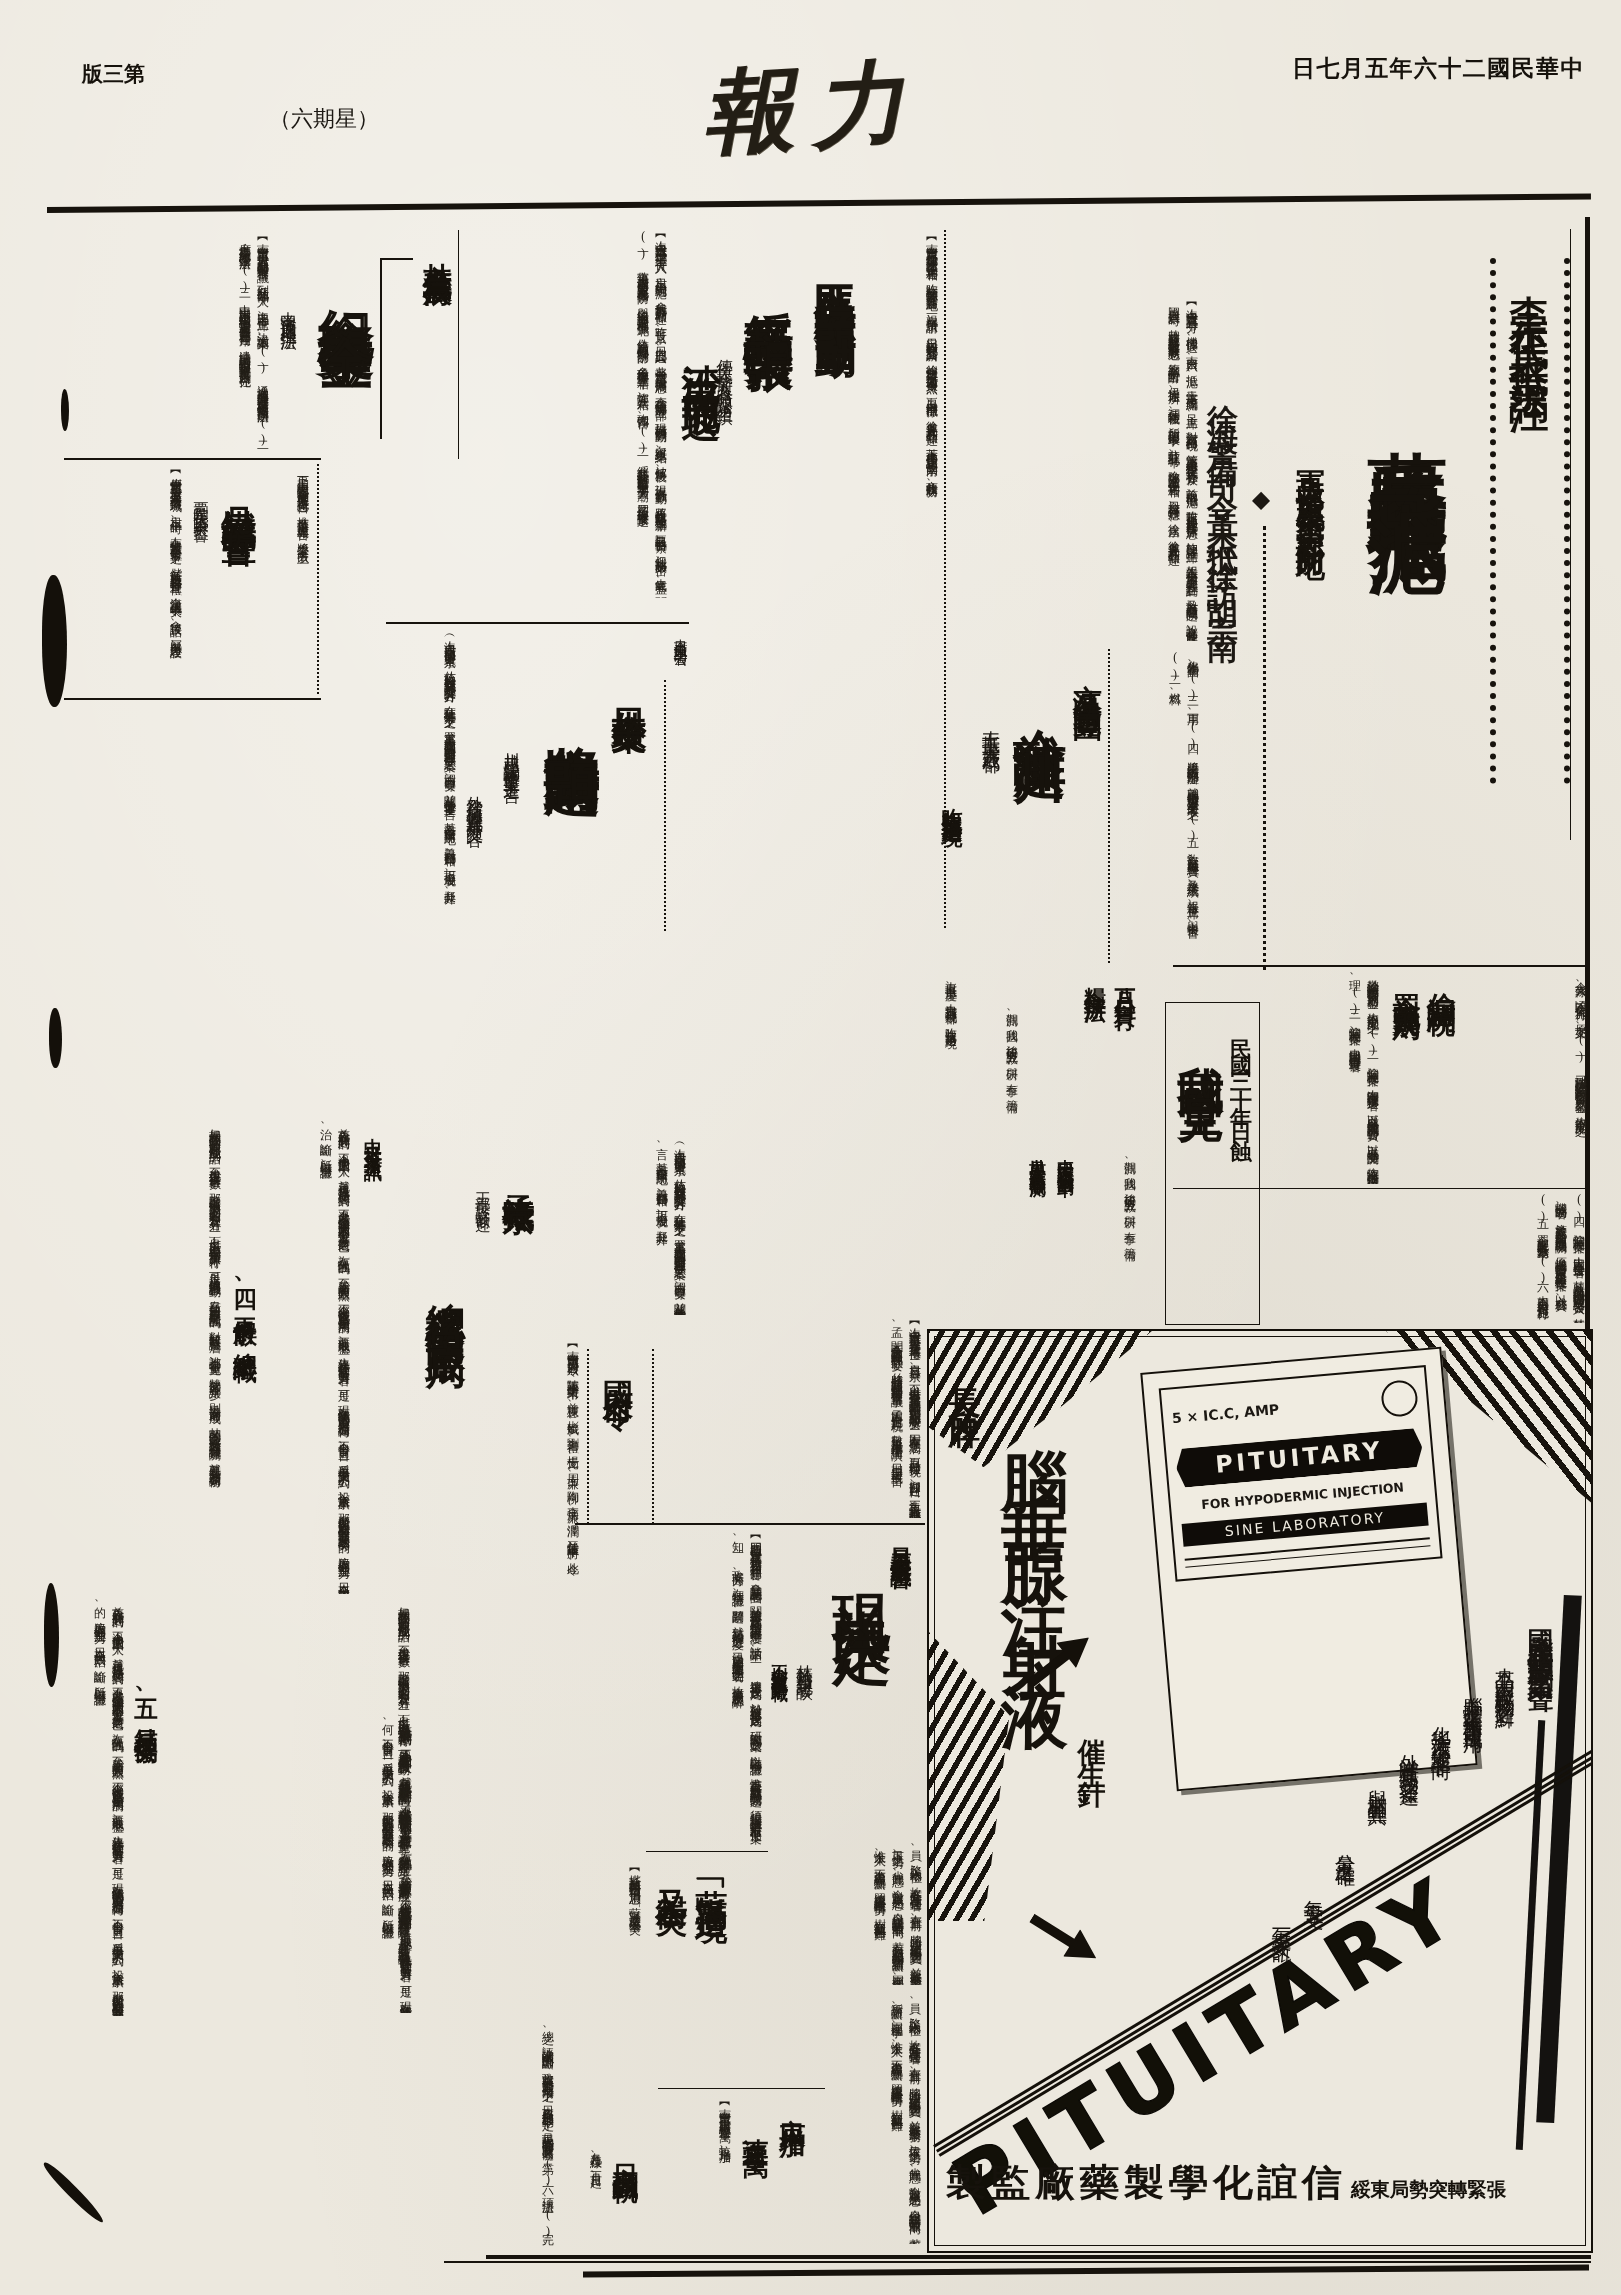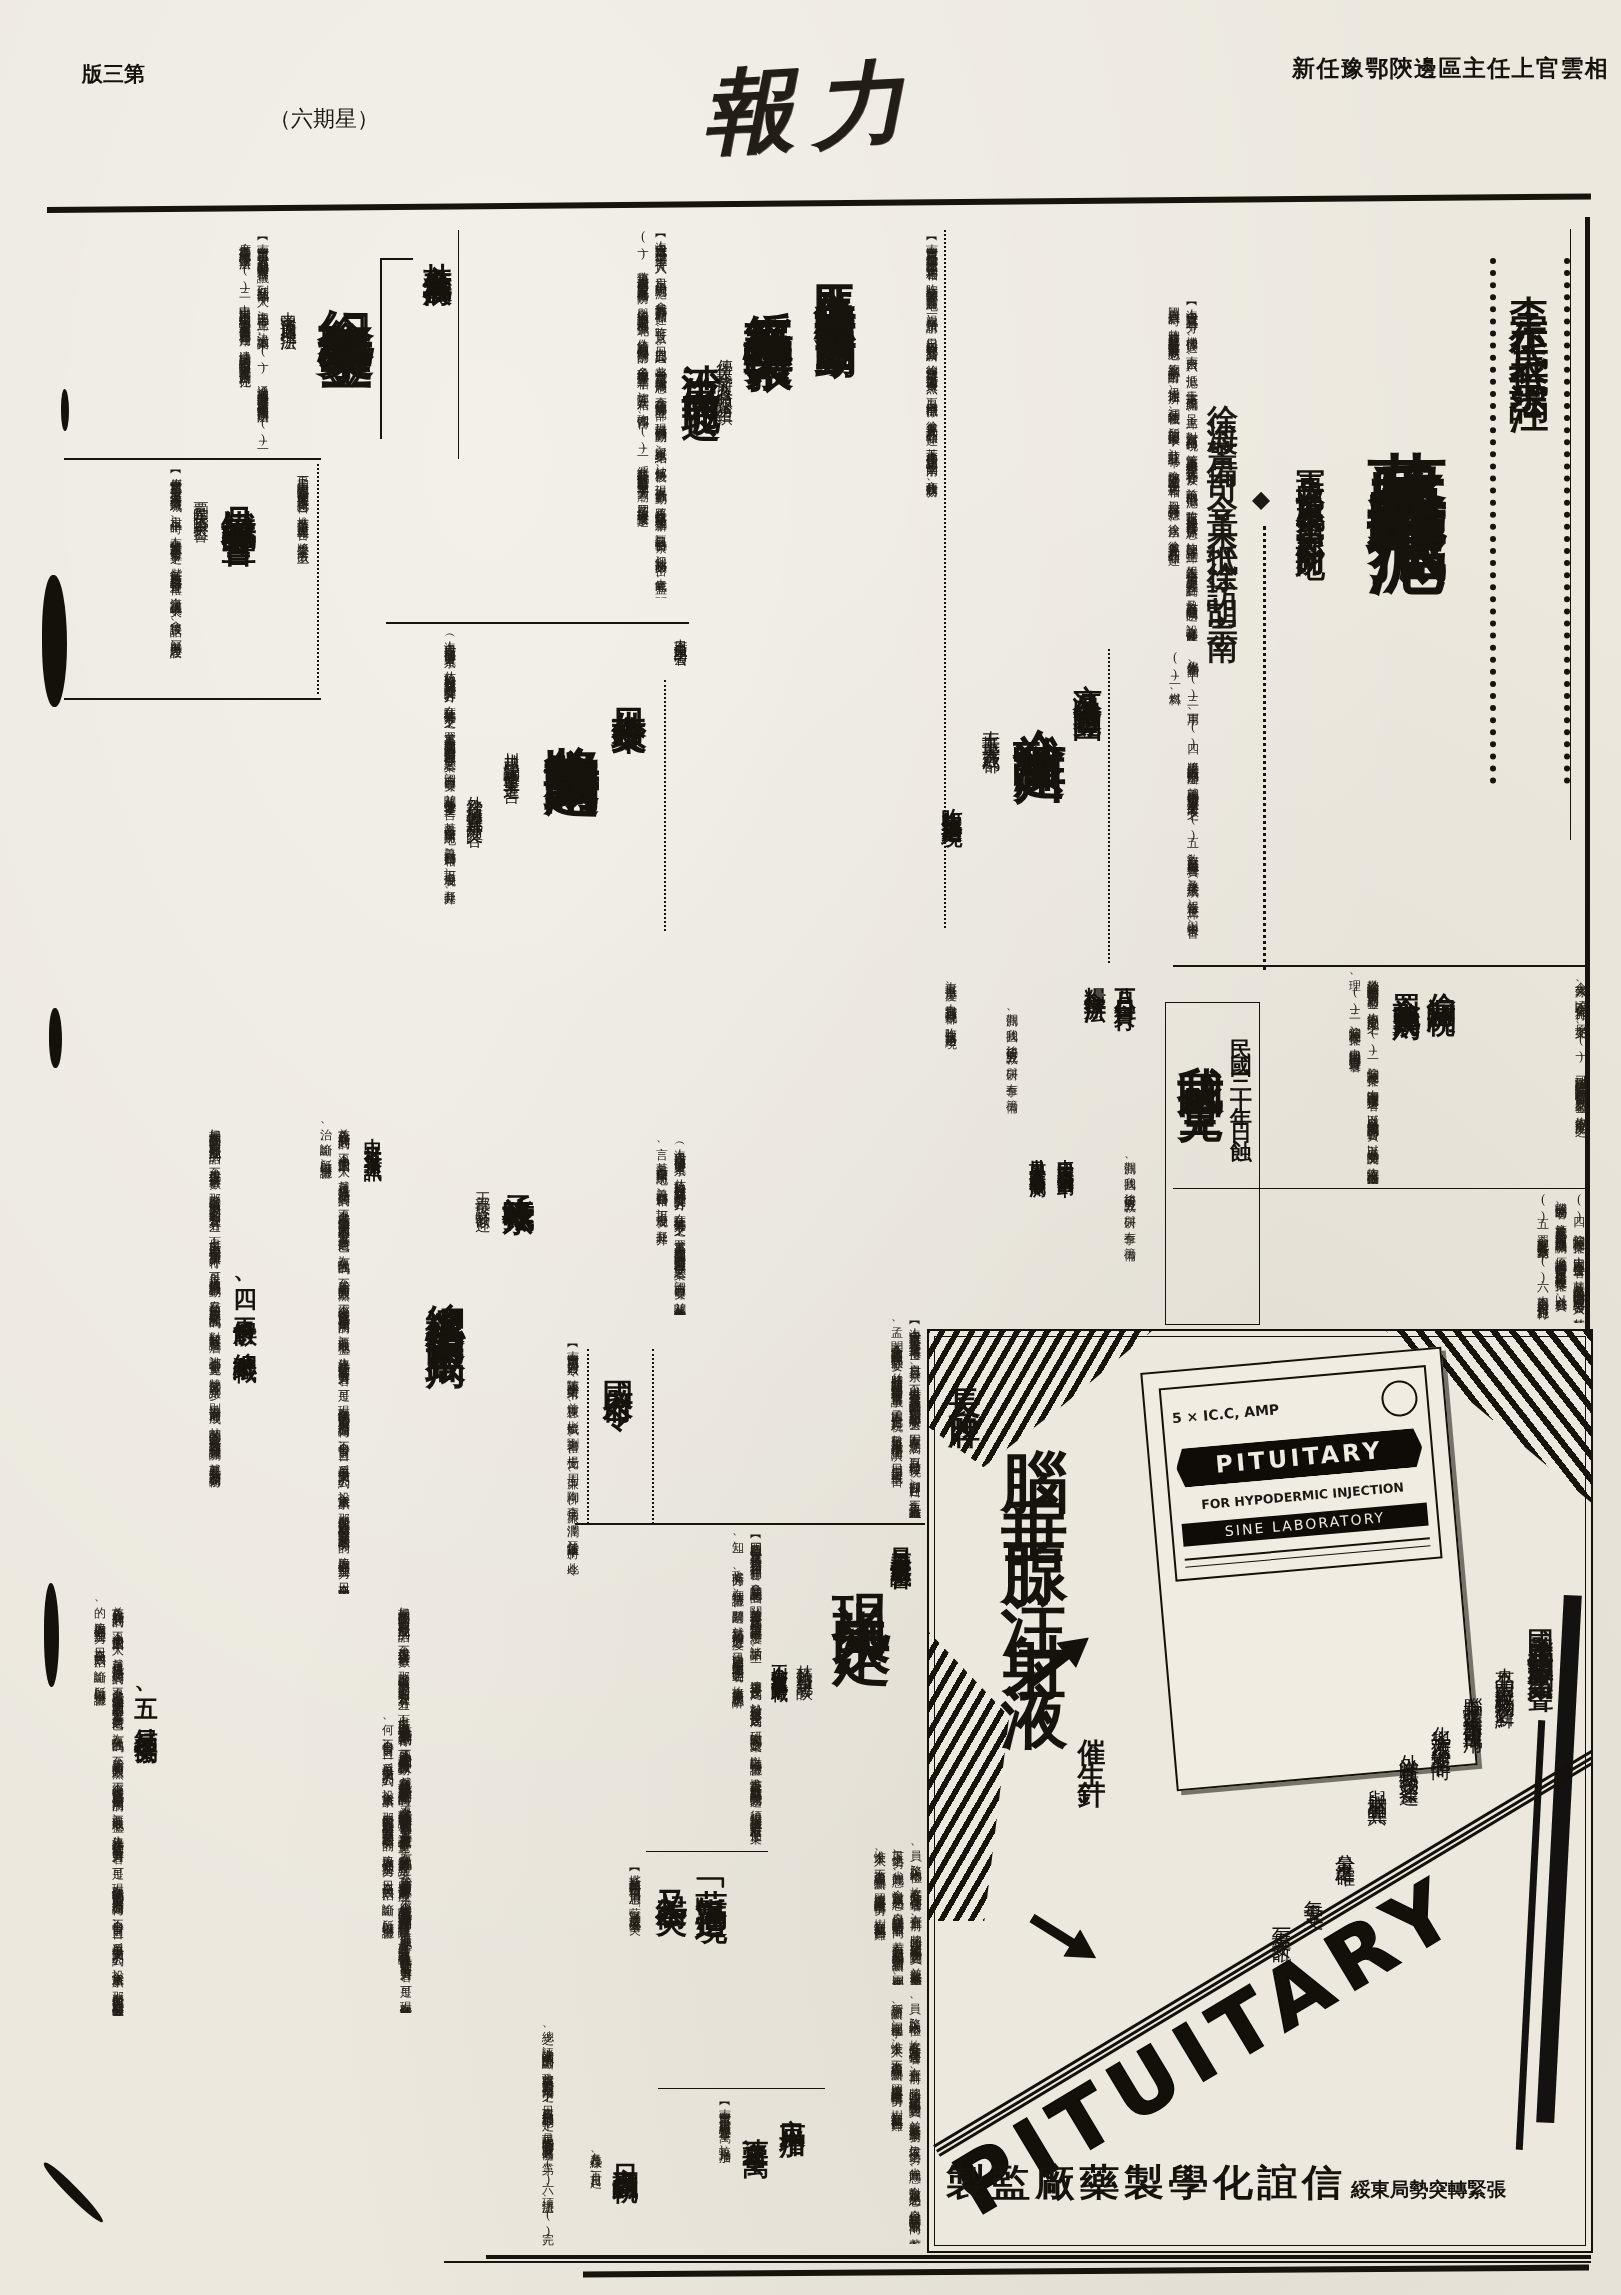--- a/index.html
+++ b/index.html
@@ -41,21 +41,21 @@
   .arrow{background:#14100a;clip-path:polygon(0 35%,62% 35%,62% 0,100% 50%,62% 100%,62% 65%,0 65%);}
 </style>
 </head>
 <body>
 
 <div id="page">
 
   <div class="abs head" style="left:82px;top:60px;font-size:21px;">版三第</div>
   <div class="abs" style="left:269px;top:104px;font-size:22px;">（六期星）</div>
   <div class="abs" style="left:702px;top:46px;font-size:92px;font-style:italic;font-weight:bold;letter-spacing:18px;transform:rotate(-3deg);color:#231e15;text-shadow:0.7px 0.7px 0 #5a5345;">報力</div>
-  <div class="abs head" style="left:1292px;top:53px;font-size:23px;letter-spacing:1.4px;">新任豫鄂陝邊區主任上官雲相</div>
+  <div class="abs head" style="left:1292px;top:53px;font-size:23px;letter-spacing:1.4px;">日七月五年六十二國民華中</div>
   <div class="abs hr rule-main" style="left:47px;top:207px;width:1544px;height:6.2px;"></div>
   <div class="abs vr" style="left:1585px;top:217px;width:4.9px;height:2032px;"></div>
   <div class="abs vr" style="left:1570px;top:229px;width:1.4px;height:611px;"></div>
 
   <div class="abs v head kickerbox" style="left:1490px;top:258px;height:515px;font-size:39px;letter-spacing:12.5px;">李宗仁代表抵京謁汪</div>
   <div class="abs v head" style="left:1355px;top:386px;height:726px;font-size:80px;letter-spacing:9px;">蔣委員長昨飛抵滬</div>
   <div class="abs v head" style="left:1291px;top:448px;height:530px;font-size:29px;letter-spacing:6.2px;font-weight:600;">軍政部派員視察于學忠部新防地</div>
   <div class="abs" style="left:1252px;top:485px;font-size:23.6px;">◆</div>
   <div class="abs dv" style="left:1263px;top:526px;height:444px;"></div>
   <div class="abs v" style="left:1202px;top:380px;height:711px;font-size:31px;letter-spacing:17.4px;font-weight:600;">徐海警備司令黃杰抵徐訪胡宗南</div>

